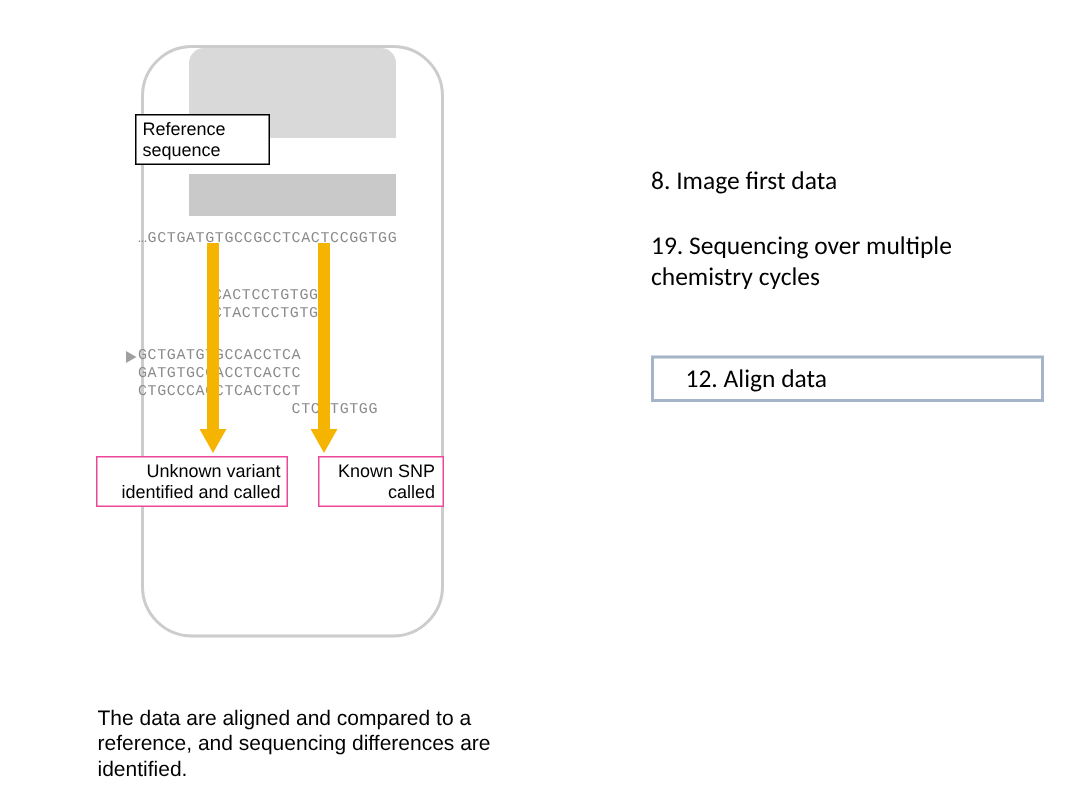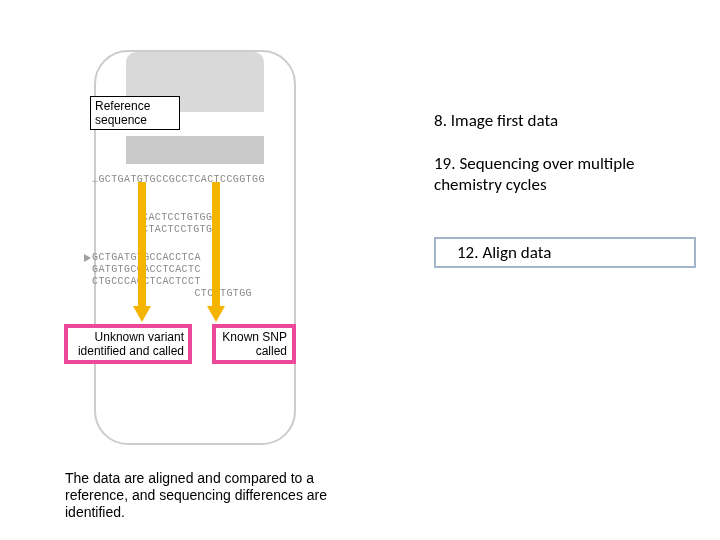--- a/index.html
+++ b/index.html
@@ -9,21 +9,21 @@
     background: #fff;
     font-family: Calibri, Arial, sans-serif;
     font-size: 15px;
     color: #000;
     position: relative;
     overflow: hidden;
   }
   .diagram-area {
     position: absolute;
     left: 70px;
-    top: 50px;
+    top: 30px;
     width: 250px;
     height: 363px;
   }
   .rounded-frame {
     position: absolute;
     left: 24px;
     top: 0;
     width: 202px;
     height: 395px;
     border: 2px solid #ccc;
@@ -123,21 +123,21 @@
   }
   .arrow-left { left: 66px; }
   .arrow-left .shaft { background: #f4b400; }
   .arrow-left .head { border-top: 16px solid #f4b400; }
   .arrow-right { left: 140px; }
   .arrow-right .shaft { background: #f4b400; }
   .arrow-right .head { border-top: 16px solid #f4b400; }
   .call-label {
     position: absolute;
     background: #fff;
-    border: 4px solid #ec4899;
+    border: 1px solid #ec4899;
     font-family: Arial, Helvetica, sans-serif;
     font-size: 12px;
     line-height: 14px;
     padding: 2px 5px;
     text-align: left;
   }
   .unknown-label { left: -6px; top: 274px; width: 128px; text-align: right; padding-right: 4px;}
   .known-label   { left: 142px; top: 274px; width: 84px; text-align: right; }
   .caption {
     position: absolute;

